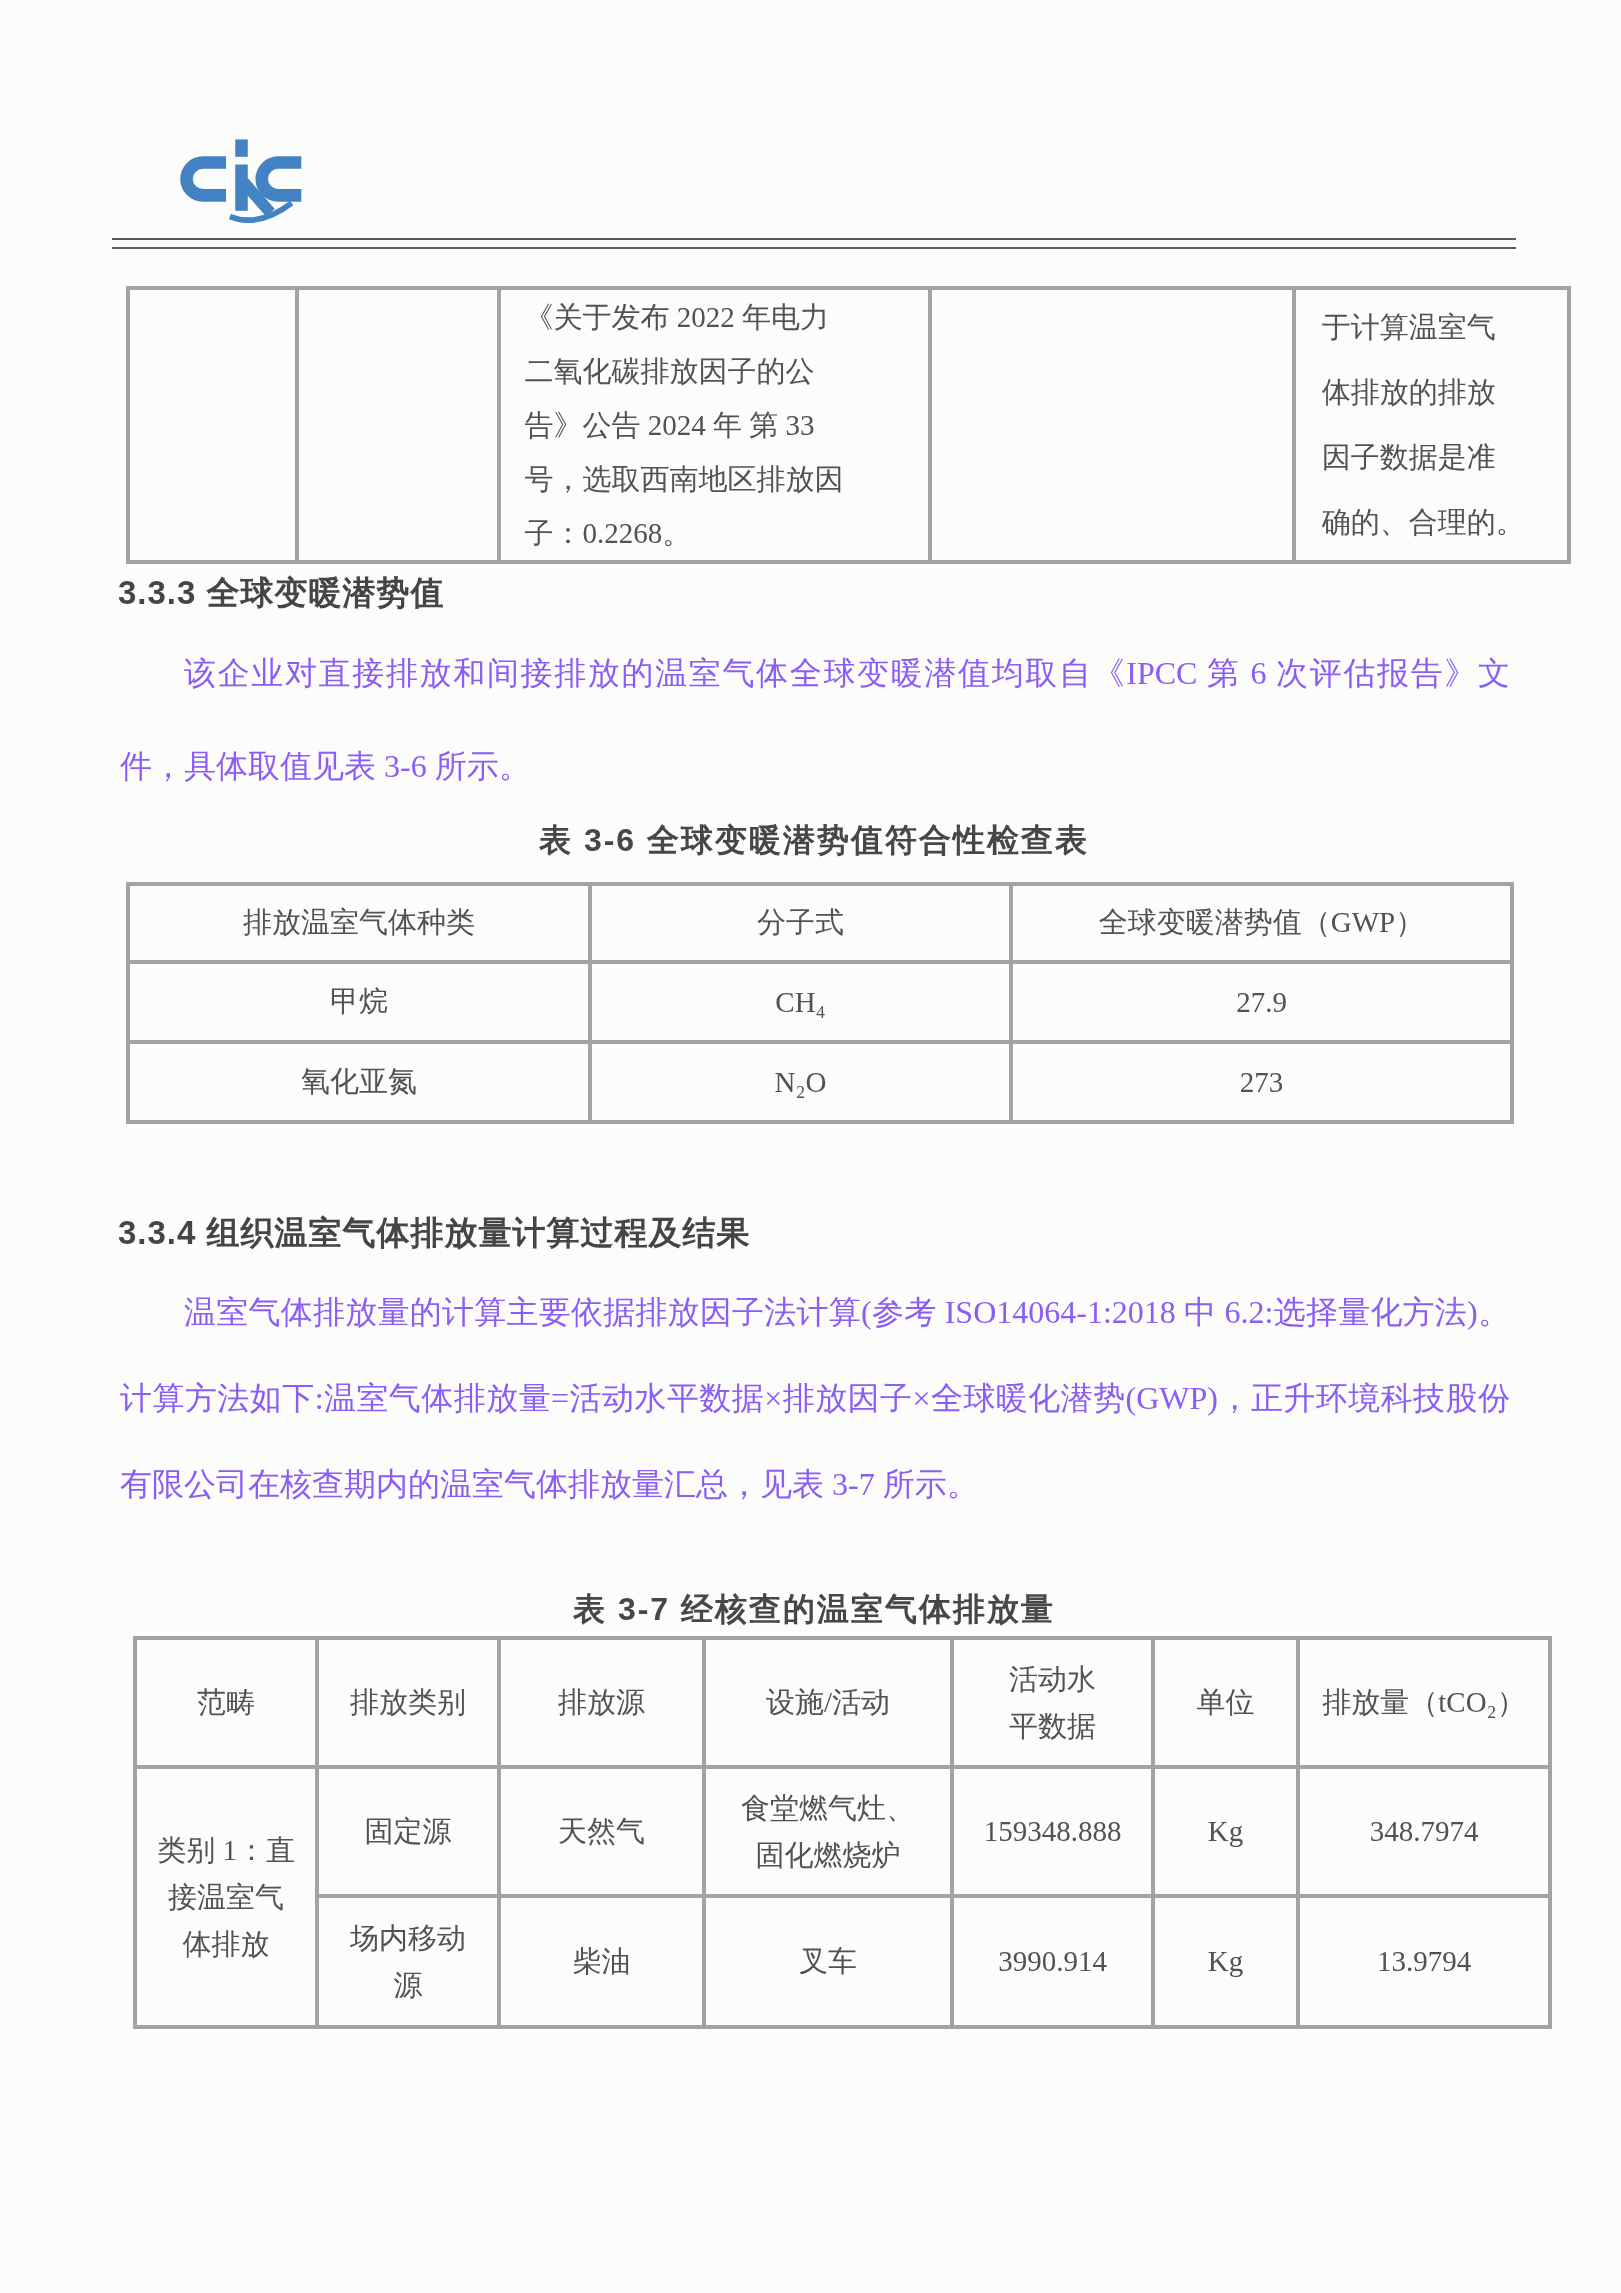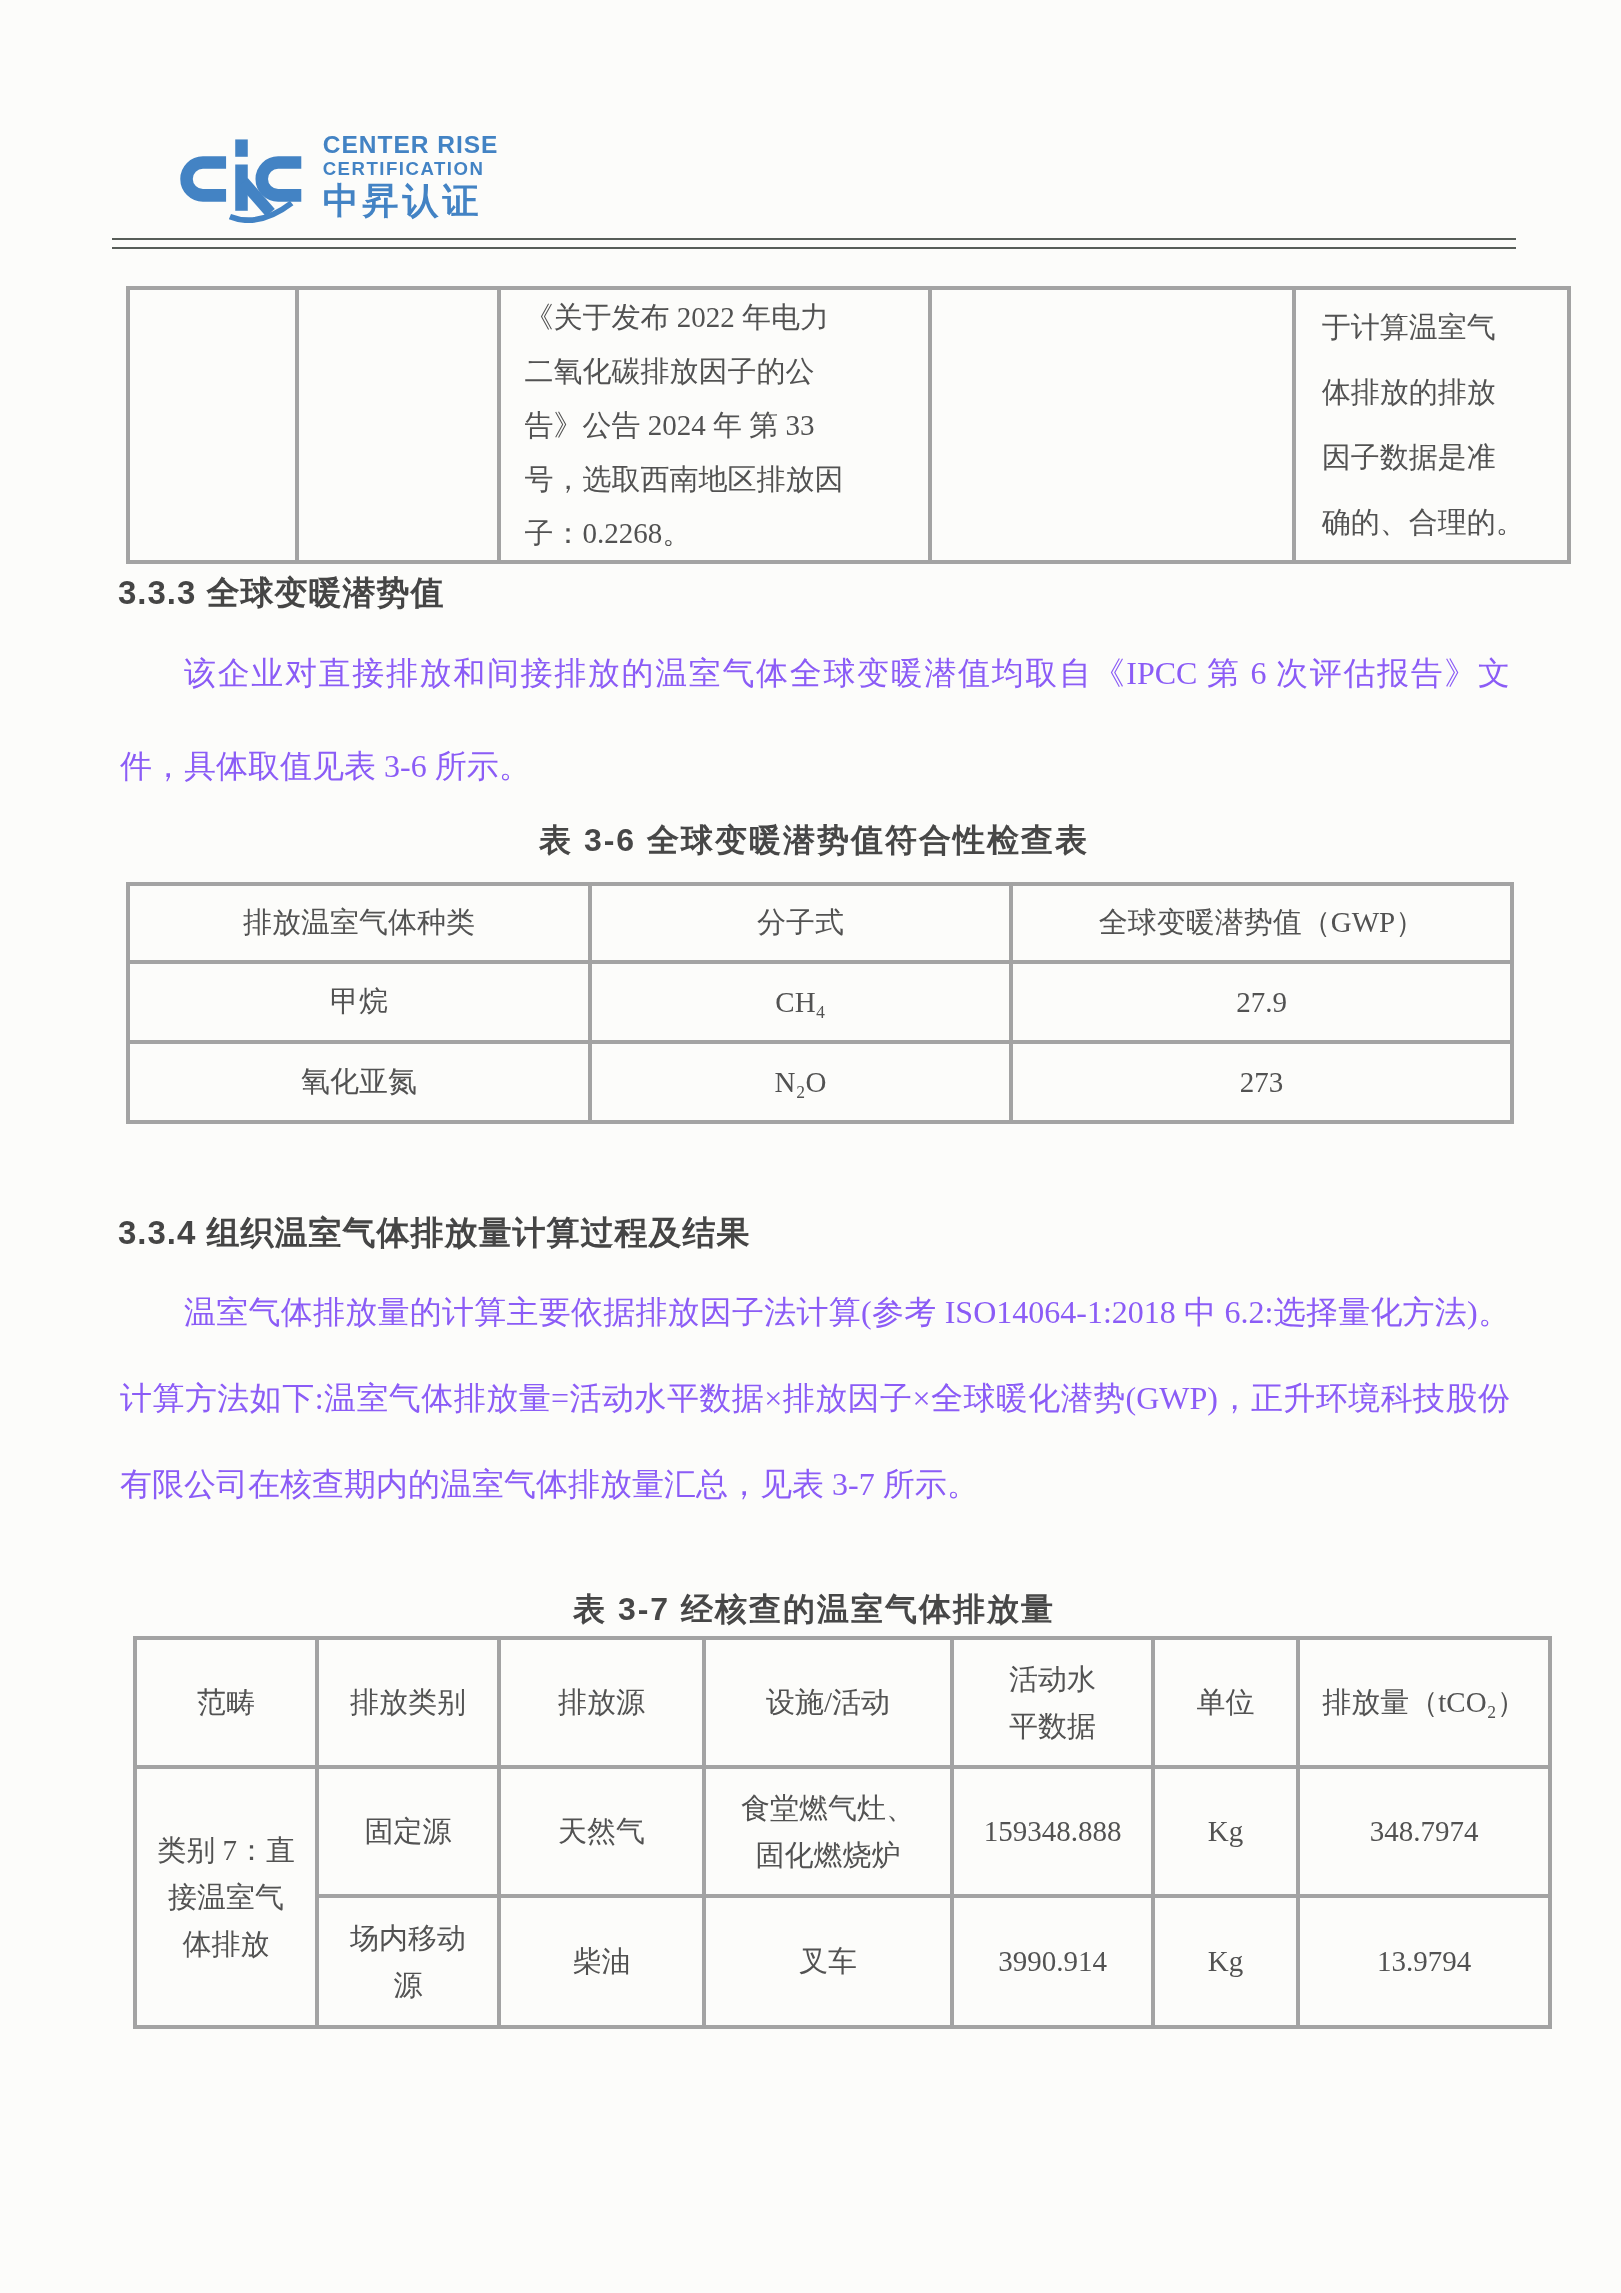--- a/index.html
+++ b/index.html
@@ -71,25 +71,20 @@
 
   <div class="logo">
     <svg class="logo-mark" viewBox="0 0 140 92" fill="none">
       <path d="M54 30 H30 a16 16 0 0 0 0 34 H54" stroke="#4383c4" stroke-width="13"></path>
       <path d="M70 6 V24" stroke="#4383c4" stroke-width="13"></path>
       <path d="M70 32 V80" stroke="#4383c4" stroke-width="13"></path>
       <path d="M72 50 L100 82" stroke="#4383c4" stroke-width="12"></path>
       <path d="M132 30 H108 a16 16 0 0 0 0 34 H132" stroke="#4383c4" stroke-width="13"></path>
       <path d="M58 86 Q88 98 122 72" stroke="#4383c4" stroke-width="6"></path>
     </svg>
-    <div class="logo-text">
-      <span class="logo-line1">CENTER RISE</span>
-      <span class="logo-line2">CERTIFICATION</span>
-      <span class="logo-line3">中昇认证</span>
-    </div>
   </div>
   <div class="rule rule-1"></div>
   <div class="rule rule-2"></div>
 
   <table class="carryover">
     <tbody>
         <tr>
       <td style="width:163px"></td>
       <td style="width:196px"></td>
       <td style="width:390px" class="cell-text-left">《关于发布 2022 年电力
@@ -140,21 +135,21 @@
       <th style="width:176px">范畴</th>
       <th style="width:176px">排放类别</th>
       <th style="width:199px">排放源</th>
       <th style="width:242px">设施/活动</th>
       <th style="width:195px">活动水
 平数据</th>
       <th style="width:139px">单位</th>
       <th style="width:246px">排放量（tCO₂）</th>
     </tr>
     <tr class="r1">
-      <td rowspan="2">类别 7：直
+      <td rowspan="2">类别 1：直
 接温室气
 体排放</td>
       <td>固定源</td>
       <td>天然气</td>
       <td>食堂燃气灶、
 固化燃烧炉</td>
       <td>159348.888</td>
       <td>Kg</td>
       <td>348.7974</td>
     </tr>

